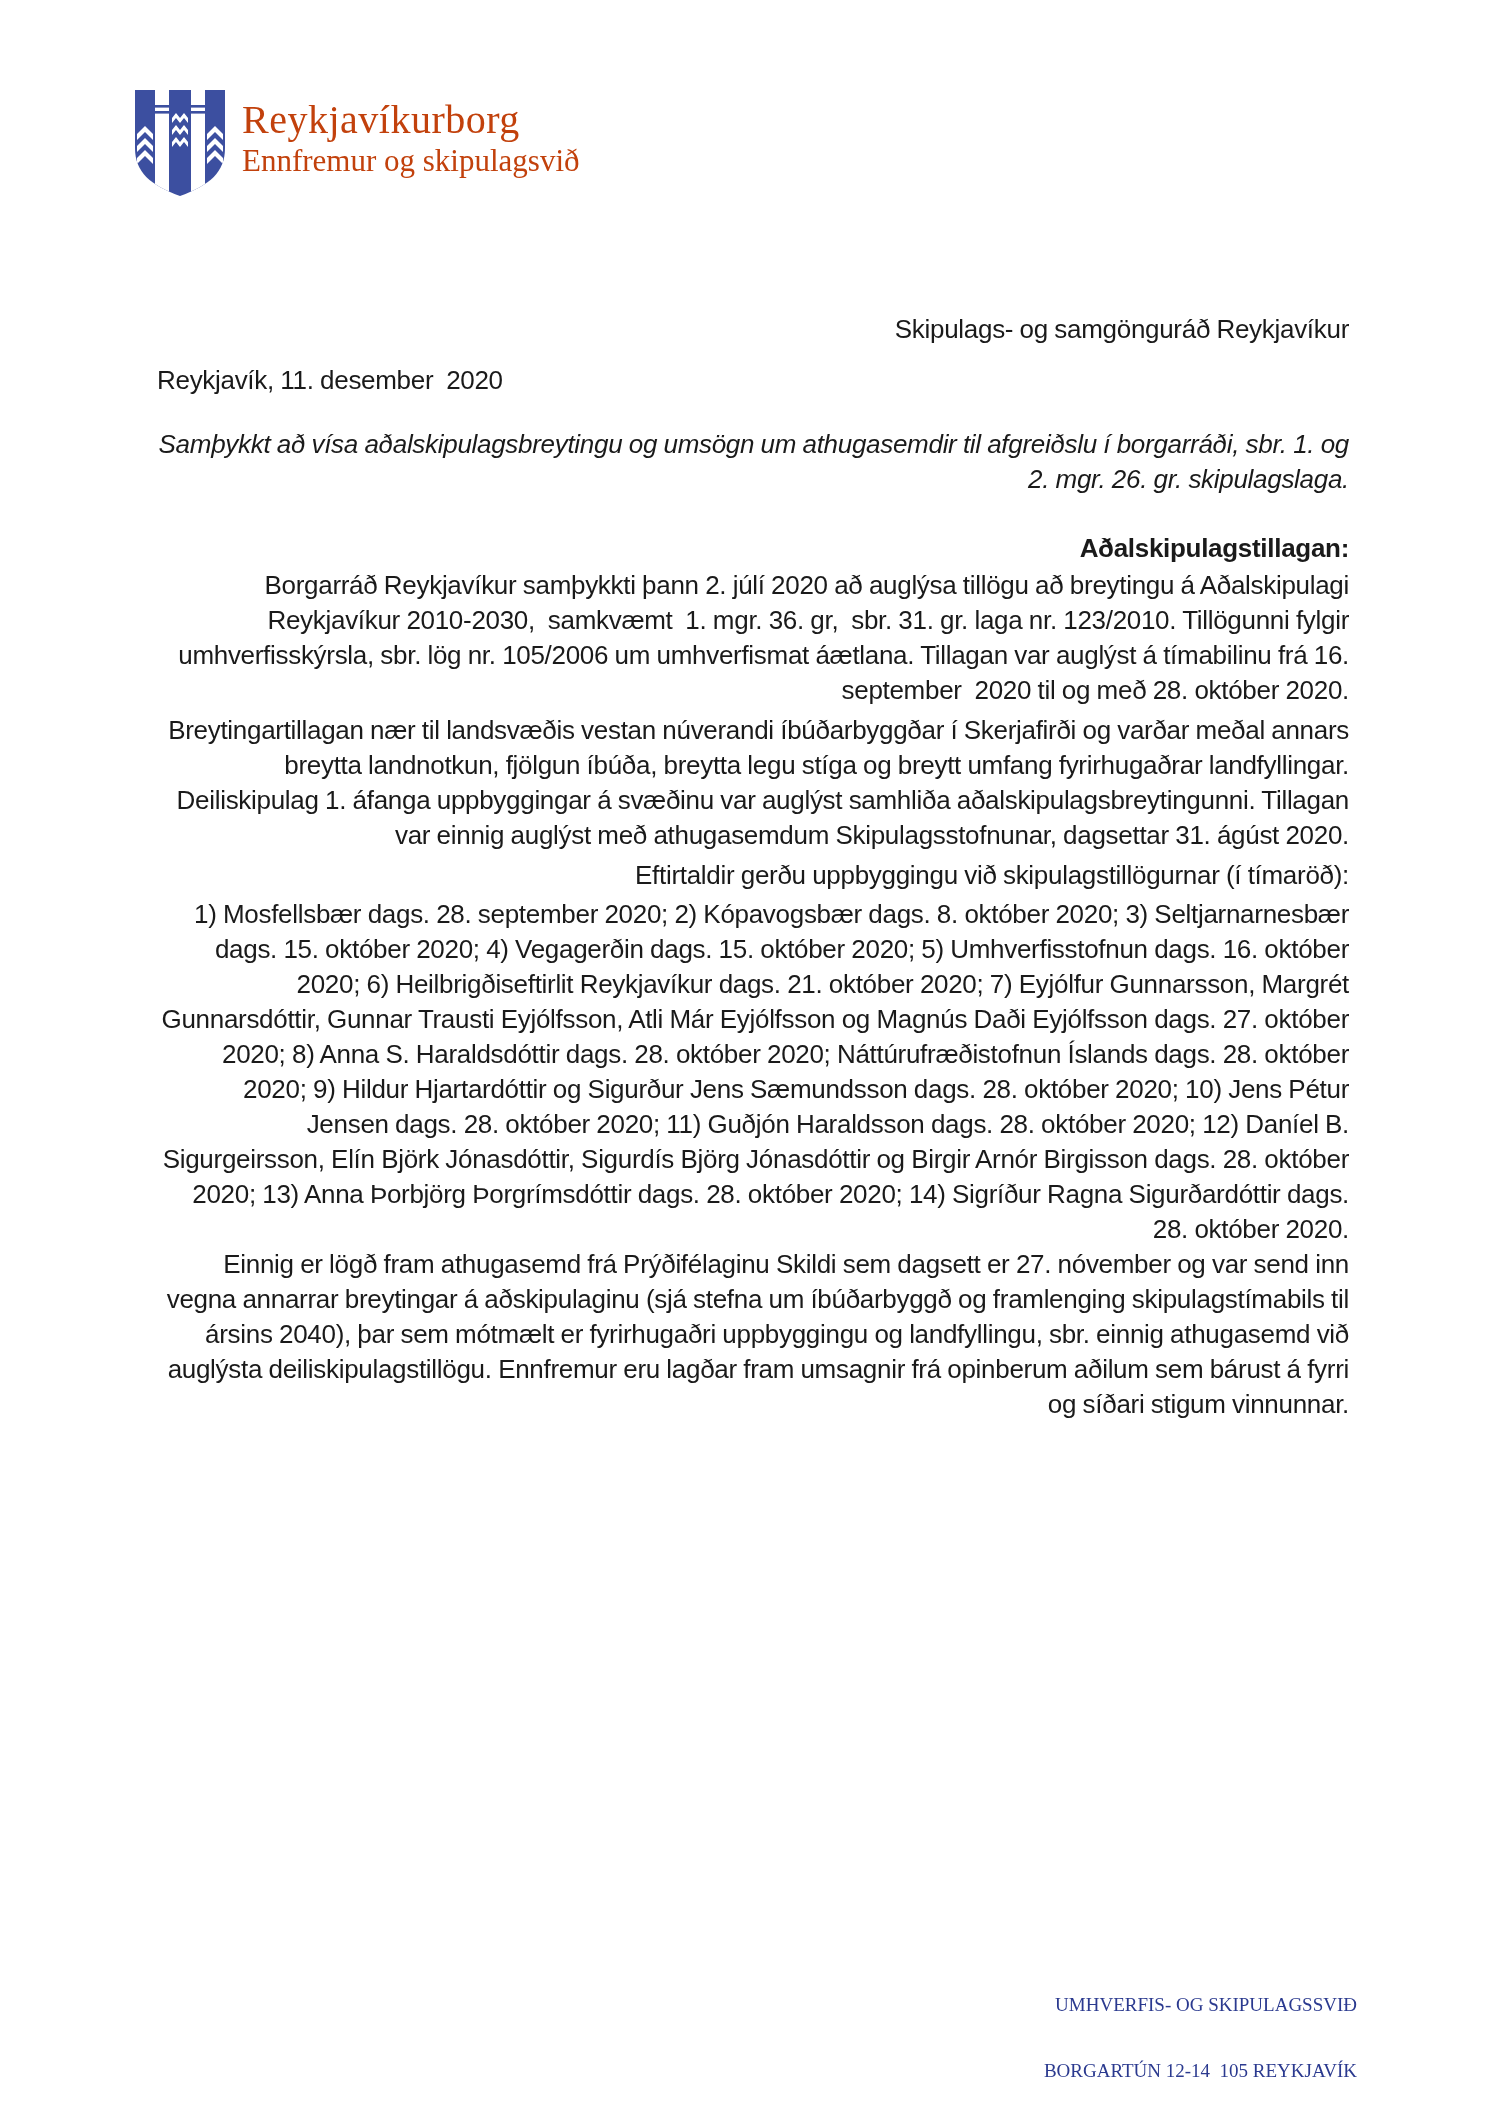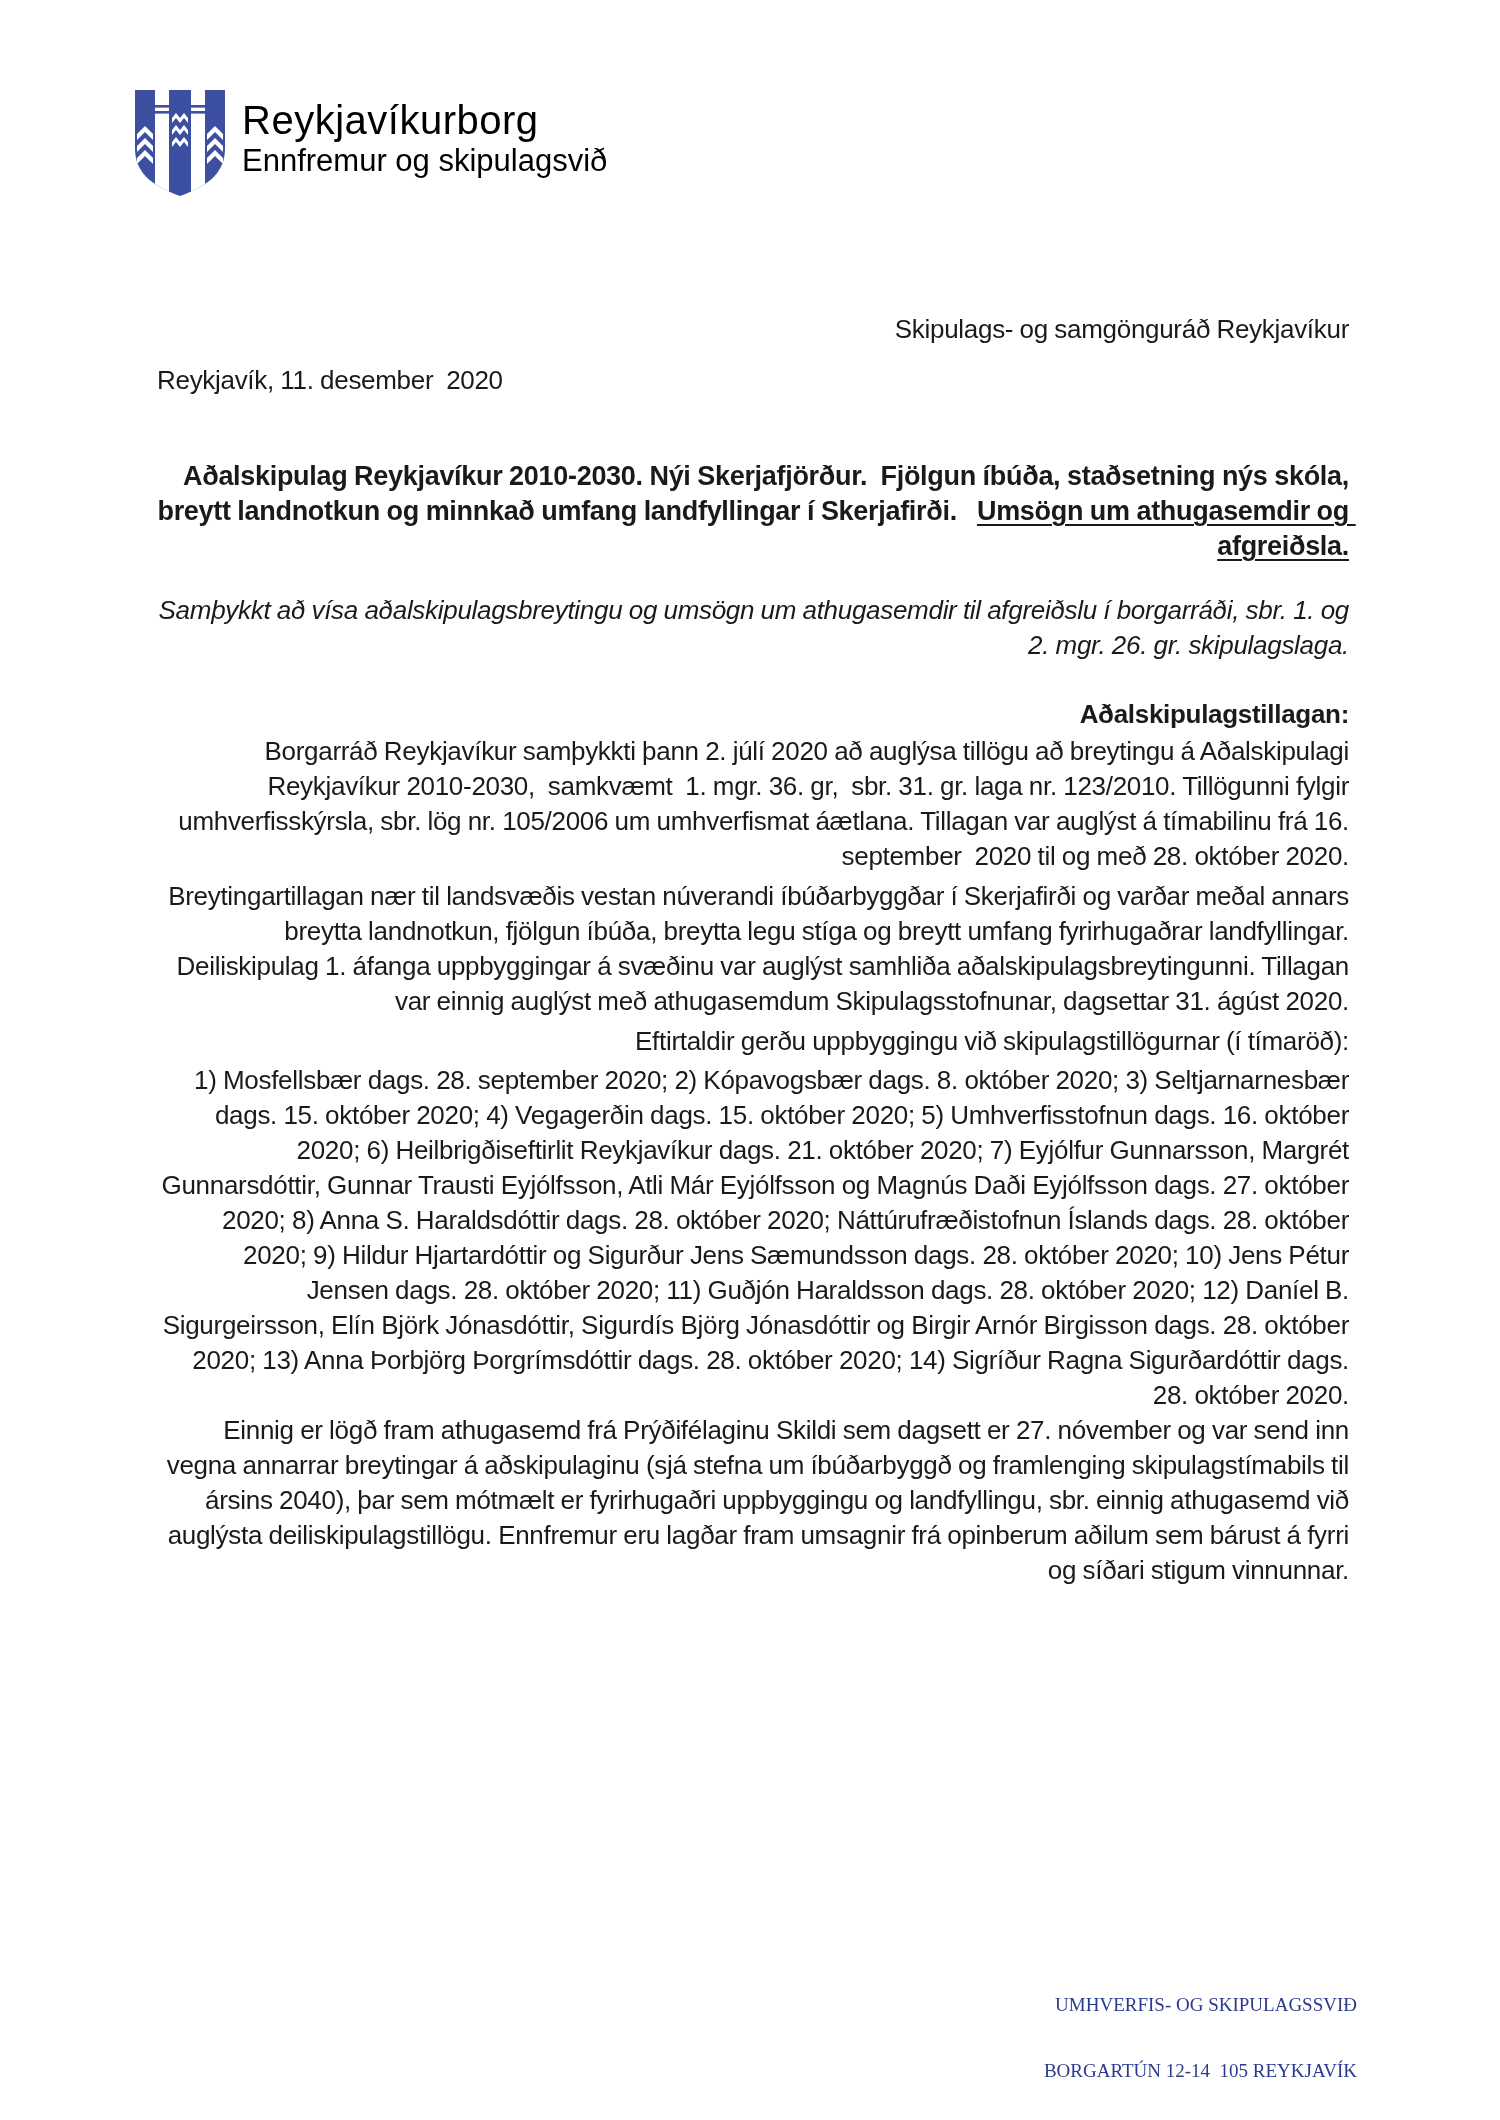--- a/index.html
+++ b/index.html
@@ -22,22 +22,22 @@
     position: absolute;
     left: 133px;
     top: 88px;
     display: flex;
     align-items: flex-start;
   }
   .logo-shield { display: block; }
   .logo-text {
     margin-left: 15px;
     margin-top: 10px;
-    font-family: Liberation Sans, sans-serif;
-    color: #000000;
+    font-family: Liberation Serif, serif;
+    color: #c2410c;
   }
   .logo-org {
     font-size: 40px;
     line-height: 44px;
     letter-spacing: 0.5px;
   }
   .logo-dept {
     font-size: 31px;
     line-height: 37px;
   }
@@ -141,21 +141,20 @@
     <div class="logo-text">
       <div class="logo-org">Reykjavíkurborg</div>
       <div class="logo-dept">Ennfremur og skipulagsvið</div>
     </div>
   </div>
 
   <div class="content">
     <p class="body-text recipient">Skipulags- og samgönguráð Reykjavíkur</p>
     <p class="body-text dateline">Reykjavík, 11. desember  2020</p>
 
-    <p class="body-text doc-title"><span>Aðalskipulag Reykjavíkur 2010-2030. Nýi Skerjafjörður.  Fjölgun íbúða, staðsetning nýs skóla, breytt landnotkun og minnkað umfang landfyllingar í Skerjafirði.   </span><span class="underlined">Umsögn um athugasemdir og afgreiðsla.</span></p>
 
     <p class="body-text resolution">Samþykkt að vísa aðalskipulagsbreytingu og umsögn um athugasemdir til afgreiðslu í borgarráði, sbr. 1. og 2. mgr. 26. gr. skipulagslaga.</p>
 
     <p class="body-text section-heading">Aðalskipulagstillagan:</p>
 
     <p class="body-text para-1">Borgarráð Reykjavíkur samþykkti þann 2. júlí 2020 að auglýsa tillögu að breytingu á Aðalskipulagi Reykjavíkur 2010-2030,  samkvæmt  1. mgr. 36. gr,  sbr. 31. gr. laga nr. 123/2010. Tillögunni fylgir umhverfisskýrsla, sbr. lög nr. 105/2006 um umhverfismat áætlana. Tillagan var auglýst á tímabilinu frá 16. september  2020 til og með 28. október 2020.</p>
     <p class="body-text para-2">Breytingartillagan nær til landsvæðis vestan núverandi íbúðarbyggðar í Skerjafirði og varðar meðal annars breytta landnotkun, fjölgun íbúða, breytta legu stíga og breytt umfang fyrirhugaðrar landfyllingar. Deiliskipulag 1. áfanga uppbyggingar á svæðinu var auglýst samhliða aðalskipulagsbreytingunni. Tillagan var einnig auglýst með athugasemdum Skipulagsstofnunar, dagsettar 31. ágúst 2020.</p>
     <p class="body-text para-3">Eftirtaldir gerðu uppbyggingu við skipulagstillögurnar (í tímaröð):</p>
     <p class="body-text para-4">1) Mosfellsbær dags. 28. september 2020; 2) Kópavogsbær dags. 8. október 2020; 3) Seltjarnarnesbær dags. 15. október 2020; 4) Vegagerðin dags. 15. október 2020; 5) Umhverfisstofnun dags. 16. október 2020; 6) Heilbrigðiseftirlit Reykjavíkur dags. 21. október 2020; 7) Eyjólfur Gunnarsson, Margrét Gunnarsdóttir, Gunnar Trausti Eyjólfsson, Atli Már Eyjólfsson og Magnús Daði Eyjólfsson dags. 27. október 2020; 8) Anna S. Haraldsdóttir dags. 28. október 2020; Náttúrufræðistofnun Íslands dags. 28. október 2020; 9) Hildur Hjartardóttir og Sigurður Jens Sæmundsson dags. 28. október 2020; 10) Jens Pétur Jensen dags. 28. október 2020; 11) Guðjón Haraldsson dags. 28. október 2020; 12) Daníel B. Sigurgeirsson, Elín Björk Jónasdóttir, Sigurdís Björg Jónasdóttir og Birgir Arnór Birgisson dags. 28. október 2020; 13) Anna Þorbjörg Þorgrímsdóttir dags. 28. október 2020; 14) Sigríður Ragna Sigurðardóttir dags. 28. október 2020.</p>
     <p class="body-text para-5">Einnig er lögð fram athugasemd frá Prýðifélaginu Skildi sem dagsett er 27. nóvember og var send inn vegna annarrar breytingar á aðskipulaginu (sjá stefna um íbúðarbyggð og framlenging skipulagstímabils til ársins 2040), þar sem mótmælt er fyrirhugaðri uppbyggingu og landfyllingu, sbr. einnig athugasemd við auglýsta deiliskipulagstillögu. Ennfremur eru lagðar fram umsagnir frá opinberum aðilum sem bárust á fyrri og síðari stigum vinnunnar.</p>

